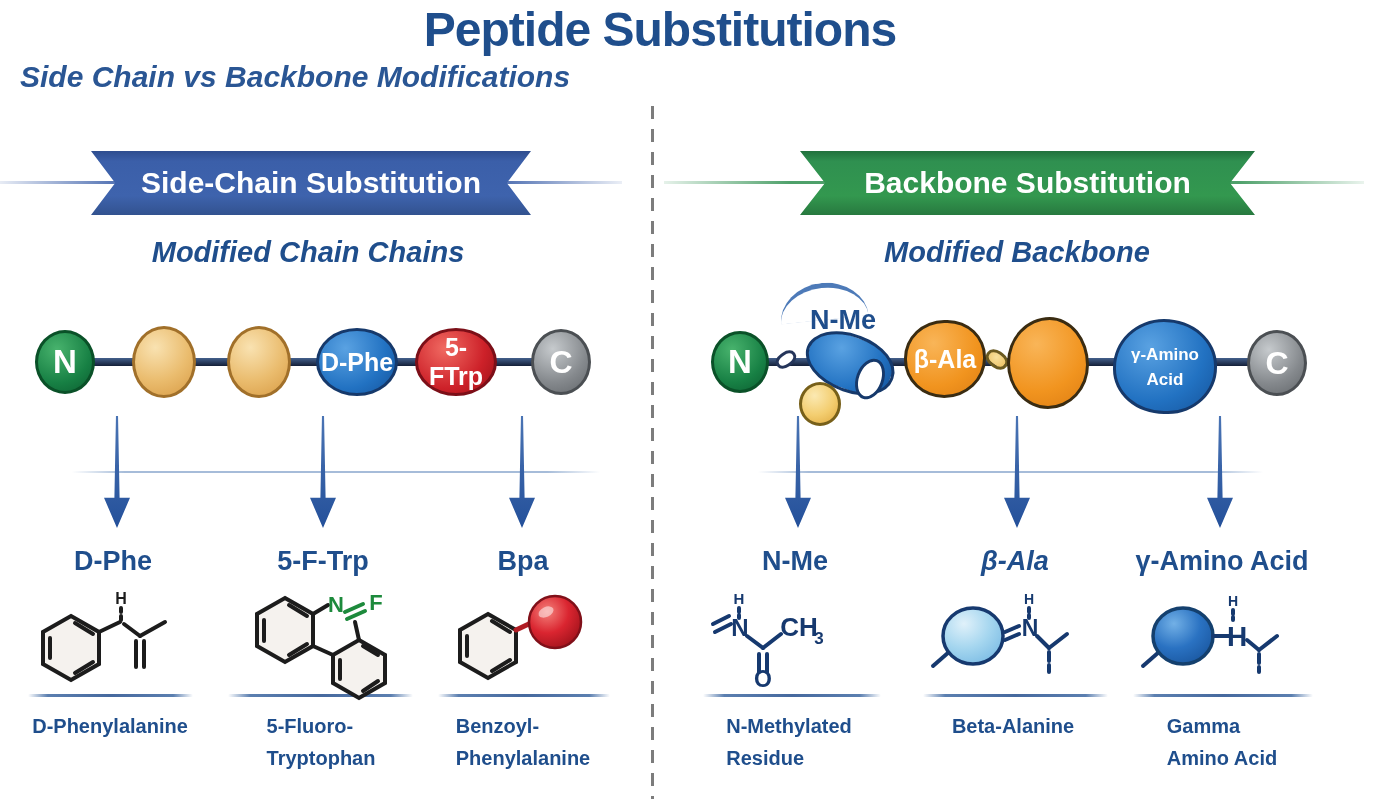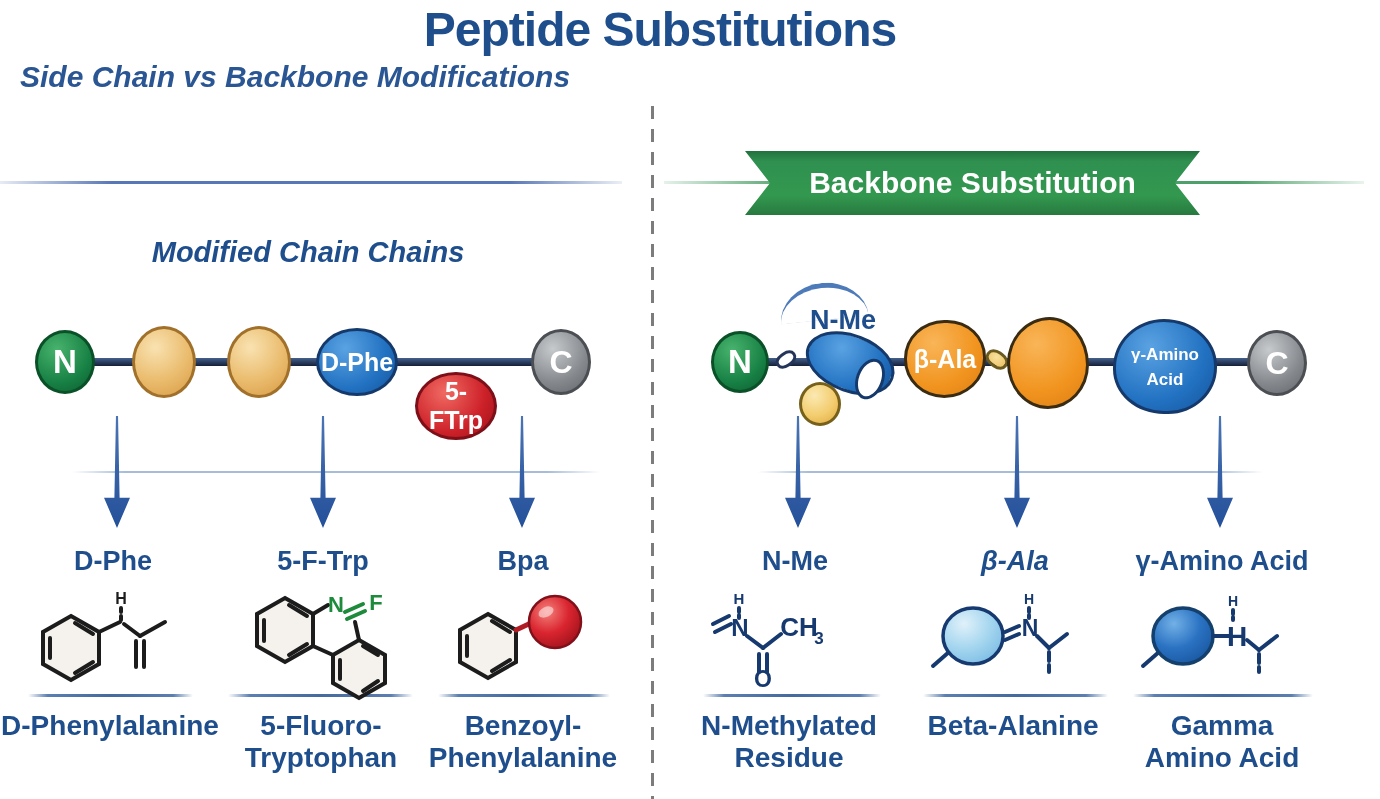--- a/index.html
+++ b/index.html
@@ -22,51 +22,52 @@
   .bn-green{background:linear-gradient(180deg,#21713d 0%,#2f9050 16%,#33984f 70%,#27793f 100%);}
   .secsub{position:absolute;top:236px;transform:translateX(-50%);
          font-size:29px;font-weight:bold;font-style:italic;color:#1f4e8c;white-space:nowrap;}
   .chainbar{position:absolute;top:358px;height:8px;border-radius:4px;
          background:linear-gradient(180deg,#44608c,#141f38);}
   .node{position:absolute;border-radius:50%;display:flex;align-items:center;justify-content:center;
          color:#fff;font-weight:bold;box-sizing:border-box;text-align:center;}
   .n-green{background:radial-gradient(circle at 35% 28%,#48b36d,#178044 62%,#0d5e31);border:3px solid #0a5128;font-size:33px;}
   .n-tan{background:radial-gradient(circle at 35% 28%,#f9e2b1,#eabc6e 55%,#d89b44);border:3px solid #a1702a;}
   .n-blue{background:radial-gradient(circle at 35% 28%,#5aa2e2,#2272c2 60%,#15539b);border:3px solid #16396b;font-size:25px;}
-  .n-red{background:radial-gradient(circle at 35% 28%,#f06a62,#cd2129 60%,#9c1118);border:3px solid #7c0f18;font-size:25px;margin-top:44px;}
+  .n-red{background:radial-gradient(circle at 35% 28%,#f06a62,#cd2129 60%,#9c1118);border:3px solid #7c0f18;font-size:25px;}
   .n-gray{background:radial-gradient(circle at 35% 28%,#c6cacd,#85898d 60%,#63676b);border:3px solid #4b4f53;font-size:32px;}
   .n-orange{background:radial-gradient(circle at 35% 28%,#f9b558,#f1941f 60%,#dd7d12);border:3px solid #3a2c12;font-size:25px;}
   .arrow{position:absolute;top:416px;width:26px;height:112px;transform:translateX(-50%);
          background:linear-gradient(180deg,#4a74b4,#24509a);
          clip-path:polygon(46% 0%,54% 0%,60% 73%,100% 73%,50% 100%,0% 73%,40% 73%);}
   .thinline{position:absolute;top:471px;height:2px;
          background:linear-gradient(90deg,rgba(140,165,205,0),#a6bcd9 10%,#a6bcd9 90%,rgba(140,165,205,0));}
   .abbr{position:absolute;top:546px;transform:translateX(-50%);font-size:27px;font-weight:bold;
          color:#1f4e8c;white-space:nowrap;}
   .uline{position:absolute;top:694px;height:3px;border-radius:2px;
          background:linear-gradient(90deg,rgba(91,127,176,0),#5b7fb0 12%,#46699e 50%,#5b7fb0 88%,rgba(91,127,176,0));}
-  .cname{position:absolute;top:710px;transform:translateX(-50%);font-size:28px;font-weight:bold;
-         color:#1f4e8c;line-height:32px;text-align:center;white-space:nowrap;}
+  .cname{position:absolute;top:710px;transform:translateX(-50%);font-size:20px;font-weight:bold;
+         color:#1f4e8c;line-height:32px;white-space:nowrap;}
   .cname span{display:block;}
   .nme-label{position:absolute;top:305px;transform:translateX(-50%);font-size:27px;font-weight:bold;color:#1f4e8c;}
   .nme-arc{position:absolute;left:779px;top:283px;width:88px;height:32px;
          border-top:5px solid #4d7ab8;border-radius:50% 50% 0 0/100% 100% 0 0;transform:rotate(-6deg);}
   .twist{position:absolute;box-sizing:border-box;border-radius:45%;}
   svg text{font-family:"Liberation Sans", sans-serif;font-weight:bold;}
 </style>
 </head>
 <body>
 
 <div class="stage">
 
   <div class="title">Peptide Substitutions</div>
   <div class="subtitle">Side Chain vs Backbone Modifications</div>
   <div class="divider"></div>
 
   <div class="bannerline bl-blue" style="left:0;width:622px;"></div>
+  <div class="banner bn-blue" style="left:91px;width:440px;">Side-Chain Substitution</div>
   <div class="secsub" style="left:308px;">Modified Chain Chains</div>
 
   <div class="chainbar" style="left:58px;width:508px;"></div>
   <div class="node n-green" style="left:35px;top:330px;width:60px;height:64px;">N</div>
   <div class="node n-tan" style="left:132px;top:326px;width:64px;height:72px;"></div>
   <div class="node n-tan" style="left:227px;top:326px;width:64px;height:72px;"></div>
   <div class="node n-blue" style="left:316px;top:328px;width:82px;height:68px;">D-Phe</div>
   <div class="node n-red" style="left:415px;top:328px;width:82px;height:68px;">5-FTrp</div>
   <div class="node n-gray" style="left:531px;top:329px;width:60px;height:66px;">C</div>
 
@@ -147,21 +148,22 @@
   <div class="cname" style="left:321px;">
     <span>5-Fluoro-</span>
       <span>Tryptophan</span>
   </div>
   <div class="cname" style="left:523px;">
     <span>Benzoyl-</span>
       <span>Phenylalanine</span>
   </div>
 
   <div class="bannerline bl-green" style="left:664px;width:700px;"></div>
-  <div class="banner bn-green" style="left:745px;width:455px;text-align:right;">Backbone Substitution</div>
+  <div class="banner bn-green" style="left:800px;width:455px;text-align:right;">Backbone Substitution</div>
+  <div class="secsub" style="left:1017px;">Modified Backbone</div>
 
   <div class="chainbar" style="left:735px;width:545px;"></div>
   <div class="node n-green" style="left:711px;top:331px;width:58px;height:62px;">N</div>
   <div class="twist" style="left:775px;top:352px;width:22px;height:15px;background:#fff;border:3px solid #25355a;transform:rotate(-35deg);"></div>
   <div class="node n-blue" style="left:804px;top:334px;width:92px;height:58px;transform:rotate(20deg);border-radius:50% 50% 48% 52%;"></div>
   <div class="abs" style="left:856px;top:358px;width:28px;height:42px;background:#fff;border:3px solid #16396b;border-radius:50%;transform:rotate(20deg);box-sizing:border-box;"></div>
   <div class="node" style="left:799px;top:382px;width:42px;height:44px;background:radial-gradient(circle at 35% 28%,#fbe9b2,#f3cd6f 55%,#dfa93f);border:3px solid #77601a;"></div>
   <div class="nme-arc"></div>
   <div class="nme-label" style="left:843px;">N-Me</div>
   <div class="node n-orange" style="left:904px;top:320px;width:82px;height:78px;border-radius:50% 48% 52% 50%;">β-Ala</div>

